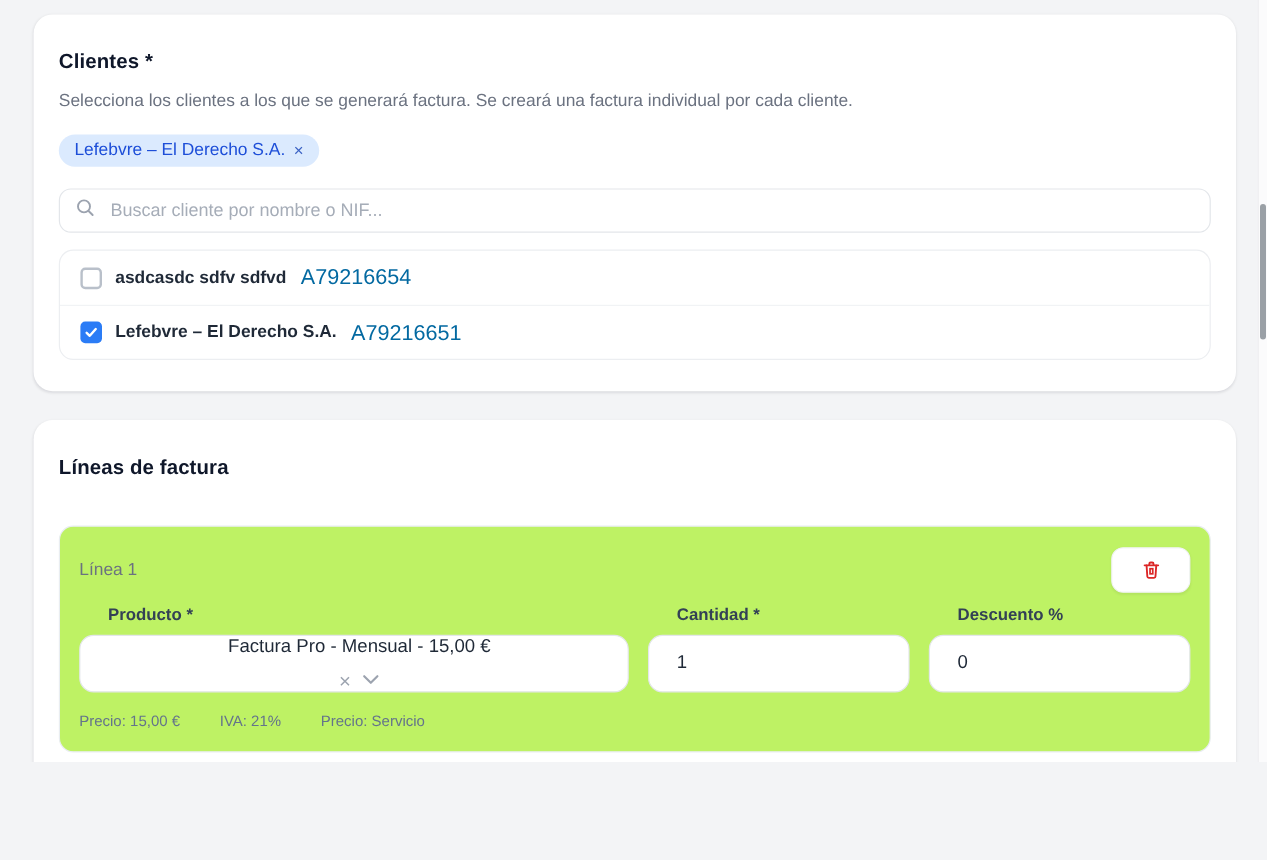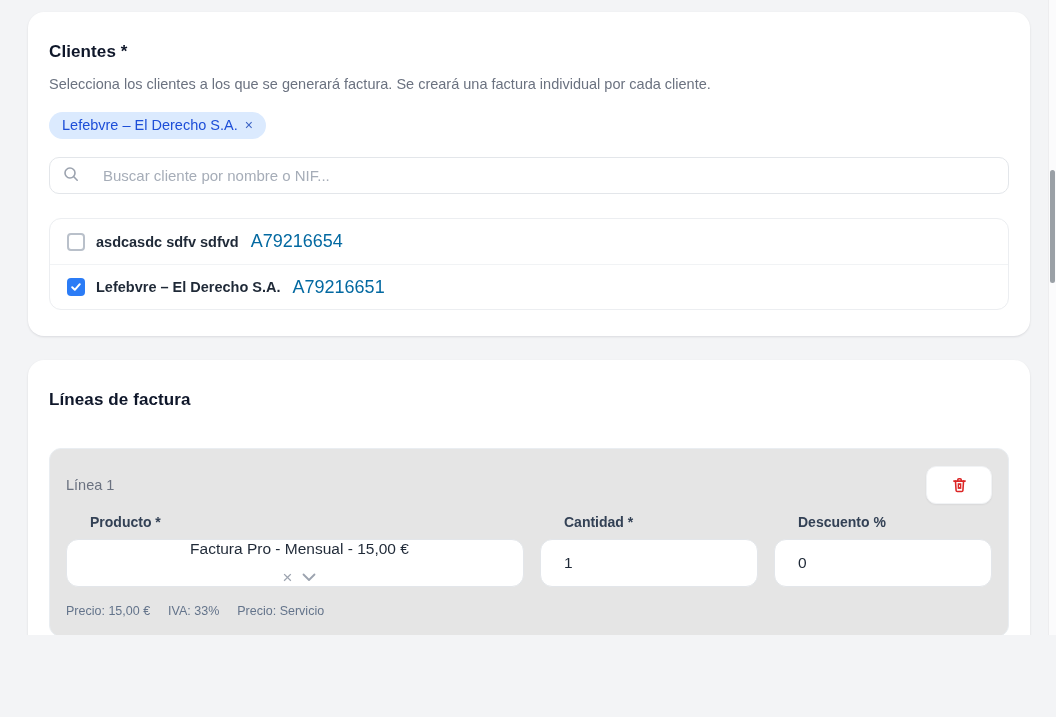--- a/index.html
+++ b/index.html
@@ -58,37 +58,37 @@
   
   .search-box {
     margin-top: 18px;
     height: 37px;
     border: 1px solid #e3e6ea;
     border-radius: 10px;
     background: #fff;
     display: flex;
     align-items: center;
     padding: 0 12px 0 13px;
-    gap: 24px;
+    gap: 13px;
   }
   .search-box svg { flex: 0 0 auto; }
   .search-box input {
     border: none;
     outline: none;
     flex: 1;
     font-size: 15px;
     color: #374151;
     font-family: inherit;
     background: transparent;
   }
   .search-box input::placeholder { color: #a6adb8; }
 
   
   .client-list {
-    margin-top: 24px;
+    margin-top: 14px;
     border: 1px solid #eceef1;
     border-radius: 12px;
     background: #fff;
     overflow: hidden;
   }
   .client-row {
     display: flex;
     align-items: center;
     gap: 11px;
     height: 45px;
@@ -105,21 +105,21 @@
   .checkbox.unchecked { border: 2px solid #b9c0ca; background: #fff; }
   .checkbox.checked {
     background: #2b7cf6;
     display: flex; align-items: center; justify-content: center;
   }
   .client-name { font-size: 14.5px; font-weight: 700; color: #1f2937; }
   .client-nif { font-size: 18px; color: #0369a1; margin-left: 1px; }
 
   
   .line-box {
-    background: #e5e5e5;
+    background: #bef264;
     border: 1px solid #e9edf1;
     border-radius: 12px;
     padding: 17px 16px 18px 16px;
   }
   .line-box + .line-box { margin-top: 16px; }
   .lines-title-gap { margin-top: 38px; }
   .line-header {
     display: flex;
     align-items: center;
     justify-content: space-between;
@@ -164,21 +164,21 @@
   .select-control { justify-content: space-between; cursor: pointer; flex-direction: column; }
   .select-icons { display: flex; align-items: center; gap: 10px; }
   .select-clear { color: #9ca3af; font-size: 17px; cursor: pointer; line-height: 1; }
   .text-input input {
     border: none; outline: none; width: 100%;
     font-size: 15.5px; color: #1f2937; font-family: inherit; background: transparent;
   }
 
   .line-meta {
     display: flex;
-    gap: 18px;
+    gap: 33px;
     margin-top: 17px;
     font-size: 12.5px;
     color: #64748b;
   }
 
   
   .scrollbar-track {
     position: absolute;
     top: 0; right: 0;
     width: 8px; height: 717px;
@@ -278,21 +278,21 @@
         <div>
           <div class="field-label">Descuento %</div>
           <div class="text-input">
             <input type="text" value="0" style="">
           </div>
         </div>
       </div>
 
       <div class="line-meta">
         <span>Precio: 15,00 €</span>
-        <span>IVA: 33%</span>
+        <span>IVA: 21%</span>
         <span>Precio: Servicio</span>
       </div>
     </div>
 
     <div class="line-box">
       <div class="line-header">
         <span class="line-label">Línea 9</span>
         <button class="trash-btn">
           <svg width="17" height="18" viewBox="0 0 24 24" fill="none">
             <path d="M4 6.5h16" stroke="#dc2626" stroke-width="2.2" stroke-linecap="round"></path>

